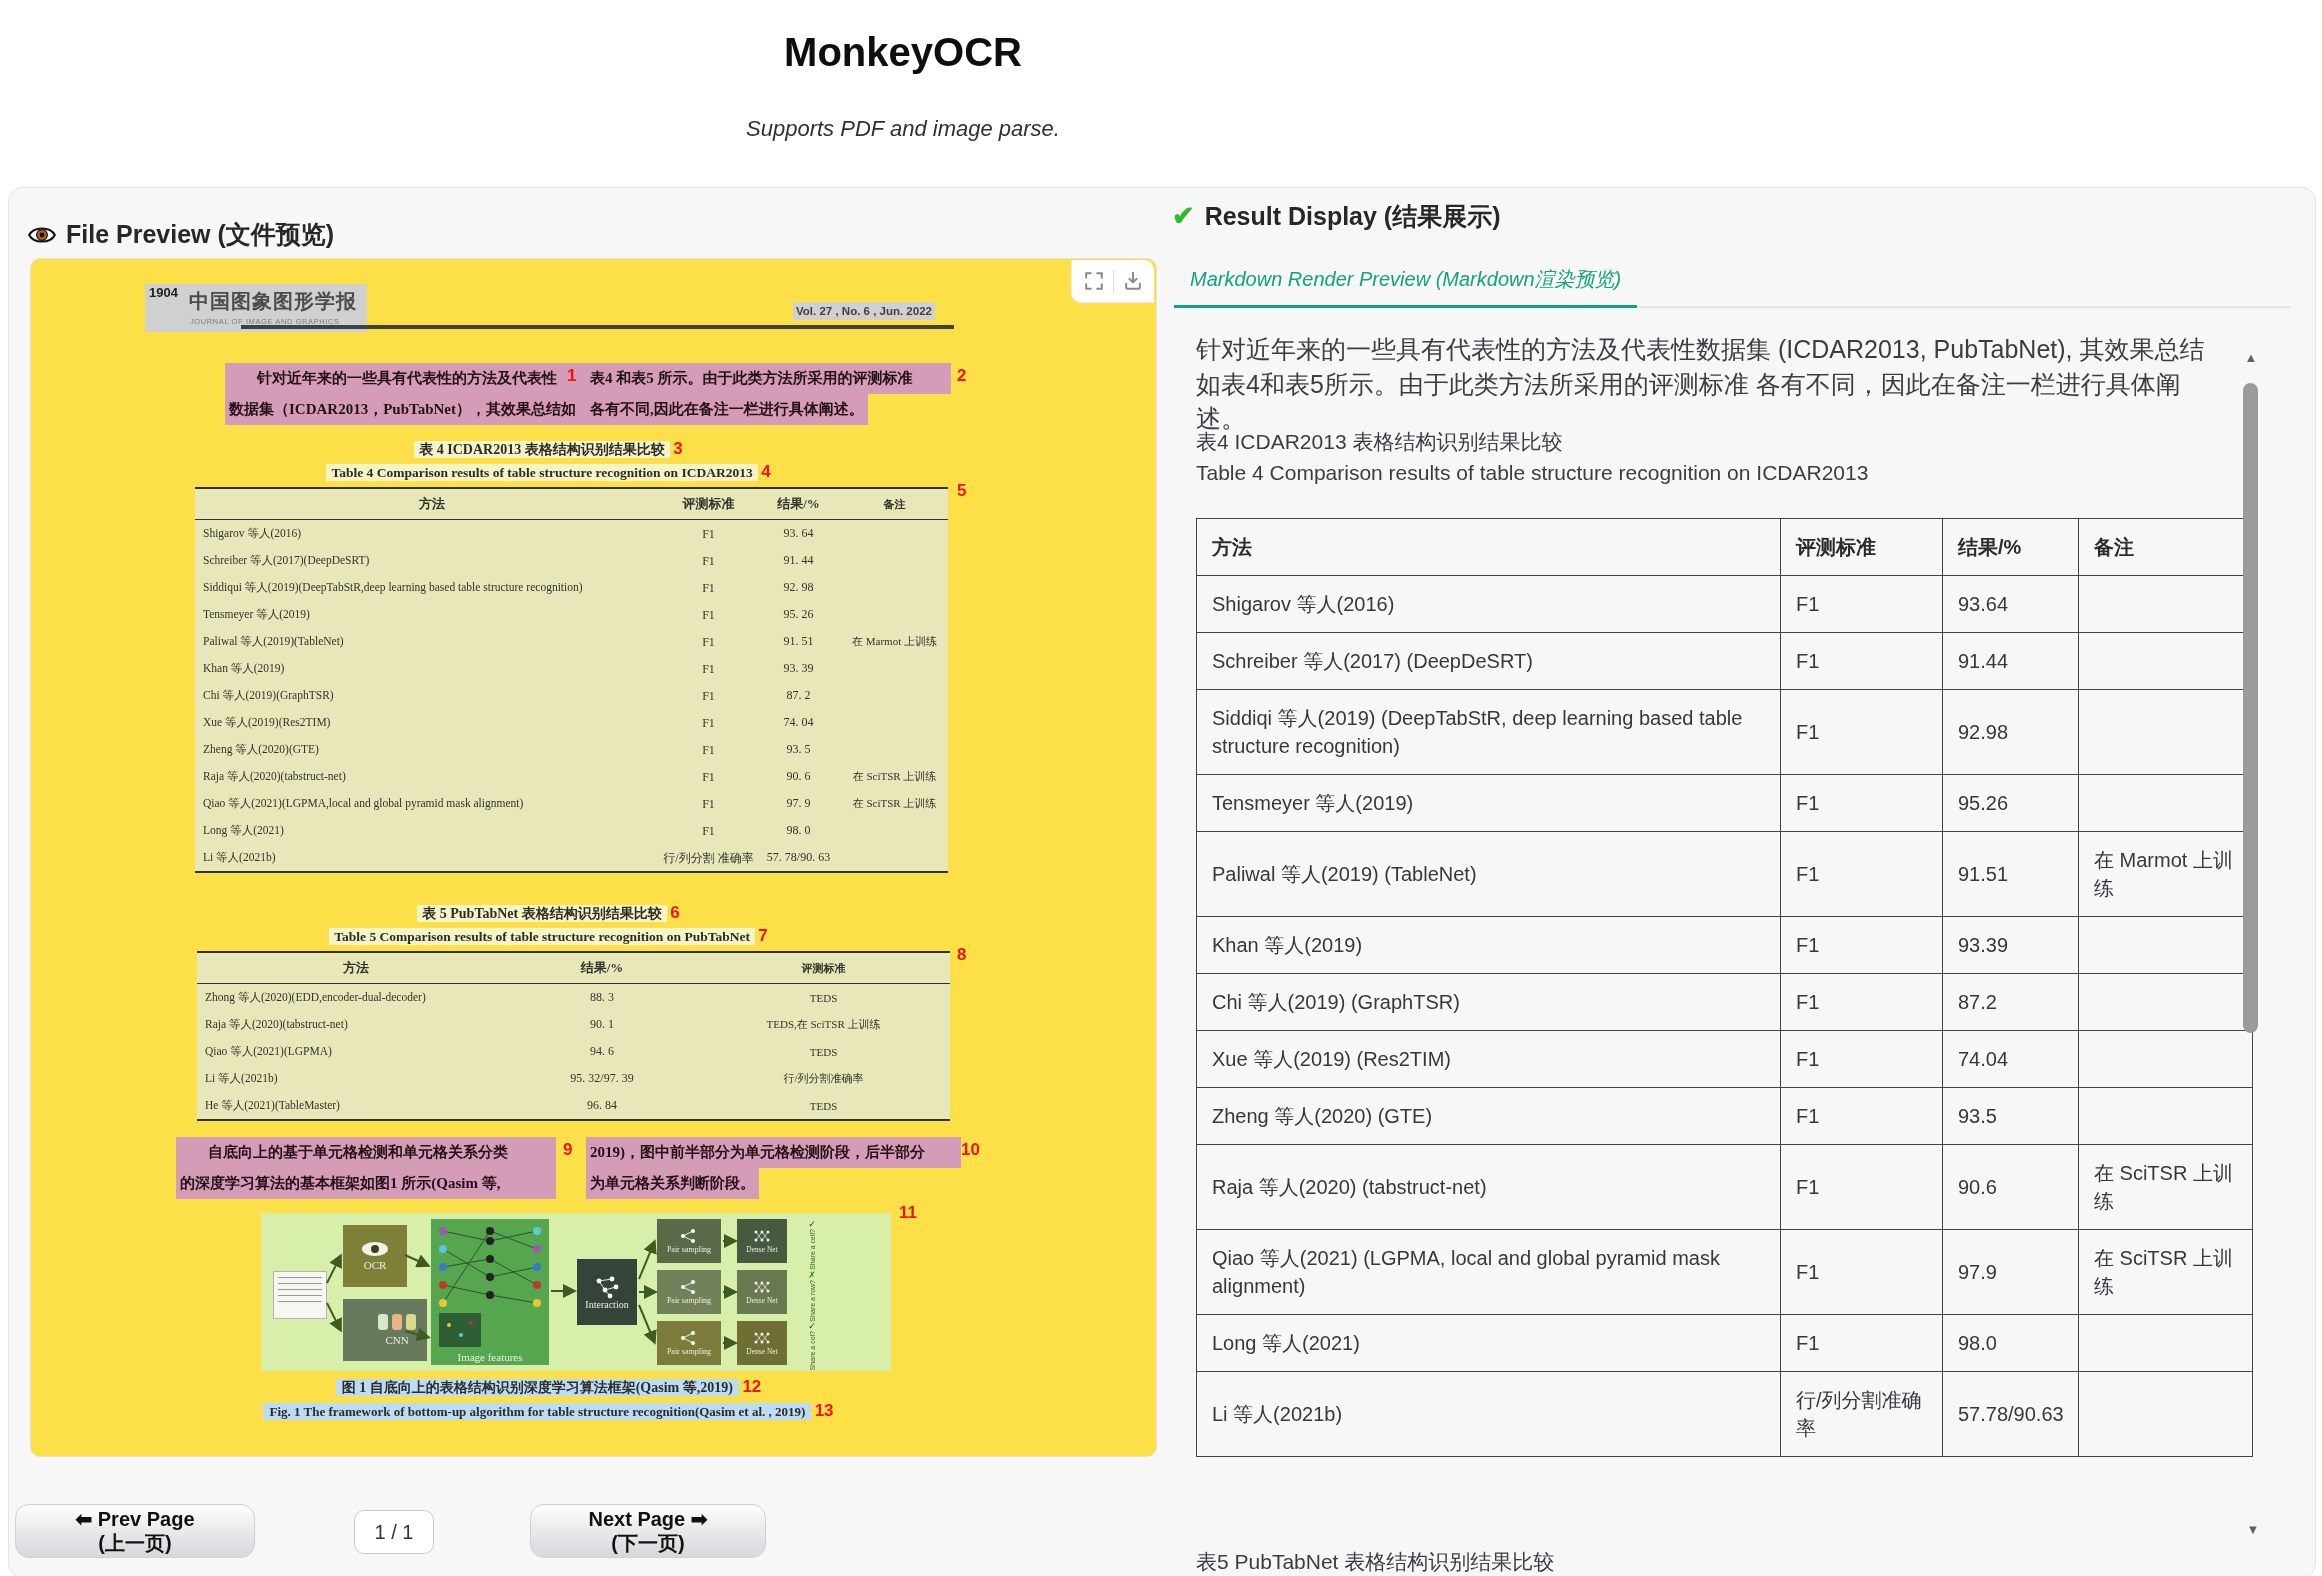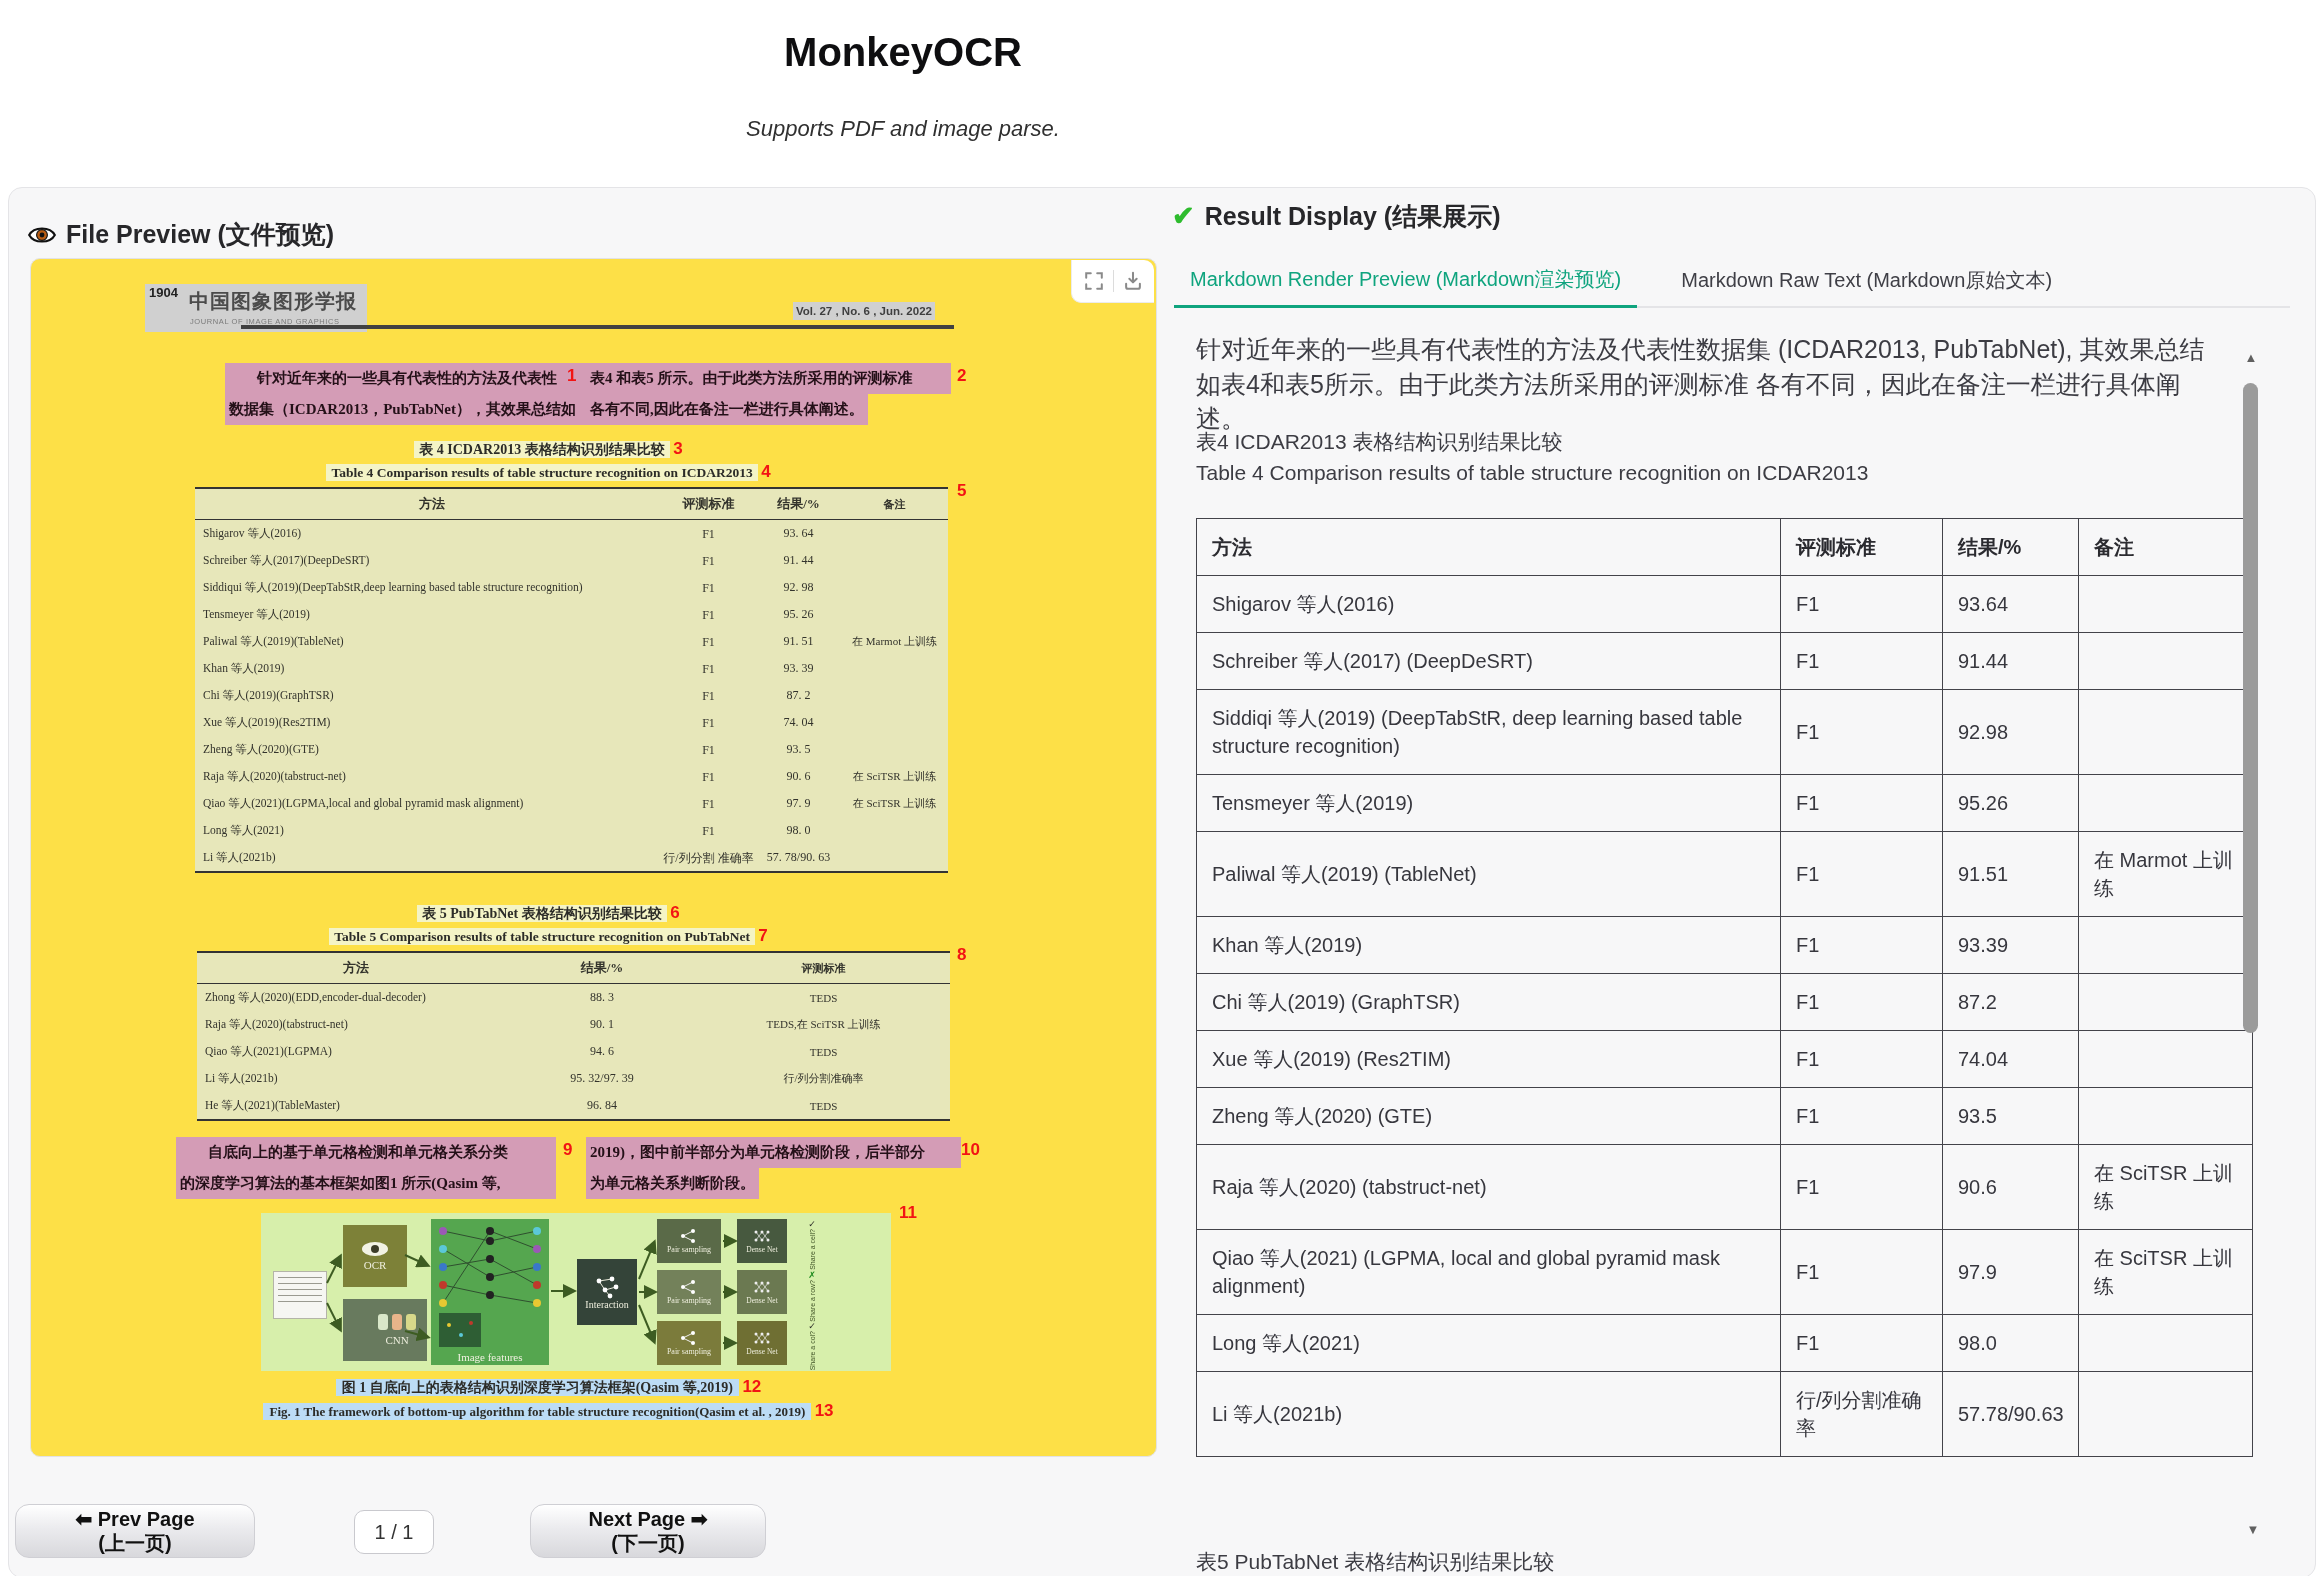--- a/index.html
+++ b/index.html
@@ -102,21 +102,21 @@
              background:linear-gradient(180deg,#ffffff 0%,#ebebee 45%,#d8d8dc 100%);
              font-family:"Liberation Sans",sans-serif;font-size:20px;font-weight:700;color:#111;
              line-height:24px;text-align:center;cursor:pointer;padding:0;}
   .page-ind{position:absolute;left:354px;top:1510px;width:78px;height:42px;background:#fff;
             border:1px solid #c9c9ce;border-radius:10px;font-size:20px;color:#333;
             display:flex;align-items:center;justify-content:center;}
 
   
   .tabs{position:absolute;left:1174px;top:260px;width:1116px;border-bottom:2px solid #e4e4e7;
         display:flex;align-items:flex-end;}
-  .tab{font-size:20px;padding:6px 16px 12px 16px;cursor:pointer;white-space:nowrap;}
+  .tab{font-size:20px;padding:6px 16px 12px 16px;cursor:pointer;white-space:nowrap;font-style:italic;}
   .tab.active{color:#0fa47e;border-bottom:3.5px solid #0fa47e;margin-bottom:-2.5px;}
   .tab.inactive{color:#3f3f46;margin-left:28px;}
 
   .md-para{position:absolute;left:1196px;top:332px;width:1022px;font-size:25px;
            line-height:34.5px;color:#3c3c43;}
   .md-caps{position:absolute;left:1196px;top:426px;font-size:21px;line-height:31px;color:#3c3c43;}
   .md-table{position:absolute;left:1196px;top:518px;border-collapse:collapse;
             table-layout:fixed;width:1056px;}
   .md-table th,.md-table td{border:1.6px solid #43434a;padding:14px 15px;font-size:20px;
             line-height:28px;text-align:left;vertical-align:middle;color:#37373e;
@@ -595,21 +595,20 @@
     <span>(下一页)</span>
   </button>
 
   <div class="panel-title" style="left:1172px;top:200px;">
     <span class="check">✔</span>
     <span>Result Display (结果展示)</span>
   </div>
 
   <div class="tabs">
     <div class="tab active">Markdown Render Preview (Markdown渲染预览)</div>
-    <div class="tab inactive">Markdown Raw Text (Markdown原始文本)</div>
   </div>
 
   <div class="md-para">针对近年来的一些具有代表性的方法及代表性数据集 (ICDAR2013, PubTabNet), 其效果总结如表4和表5所示。由于此类方法所采用的评测标准 各有不同，因此在备注一栏进行具体阐述。</div>
 
   <div class="md-caps">
     <div>表4 ICDAR2013 表格结构识别结果比较</div>
     <div>Table 4 Comparison results of table structure recognition on ICDAR2013</div>
   </div>
 
   <table class="md-table">

